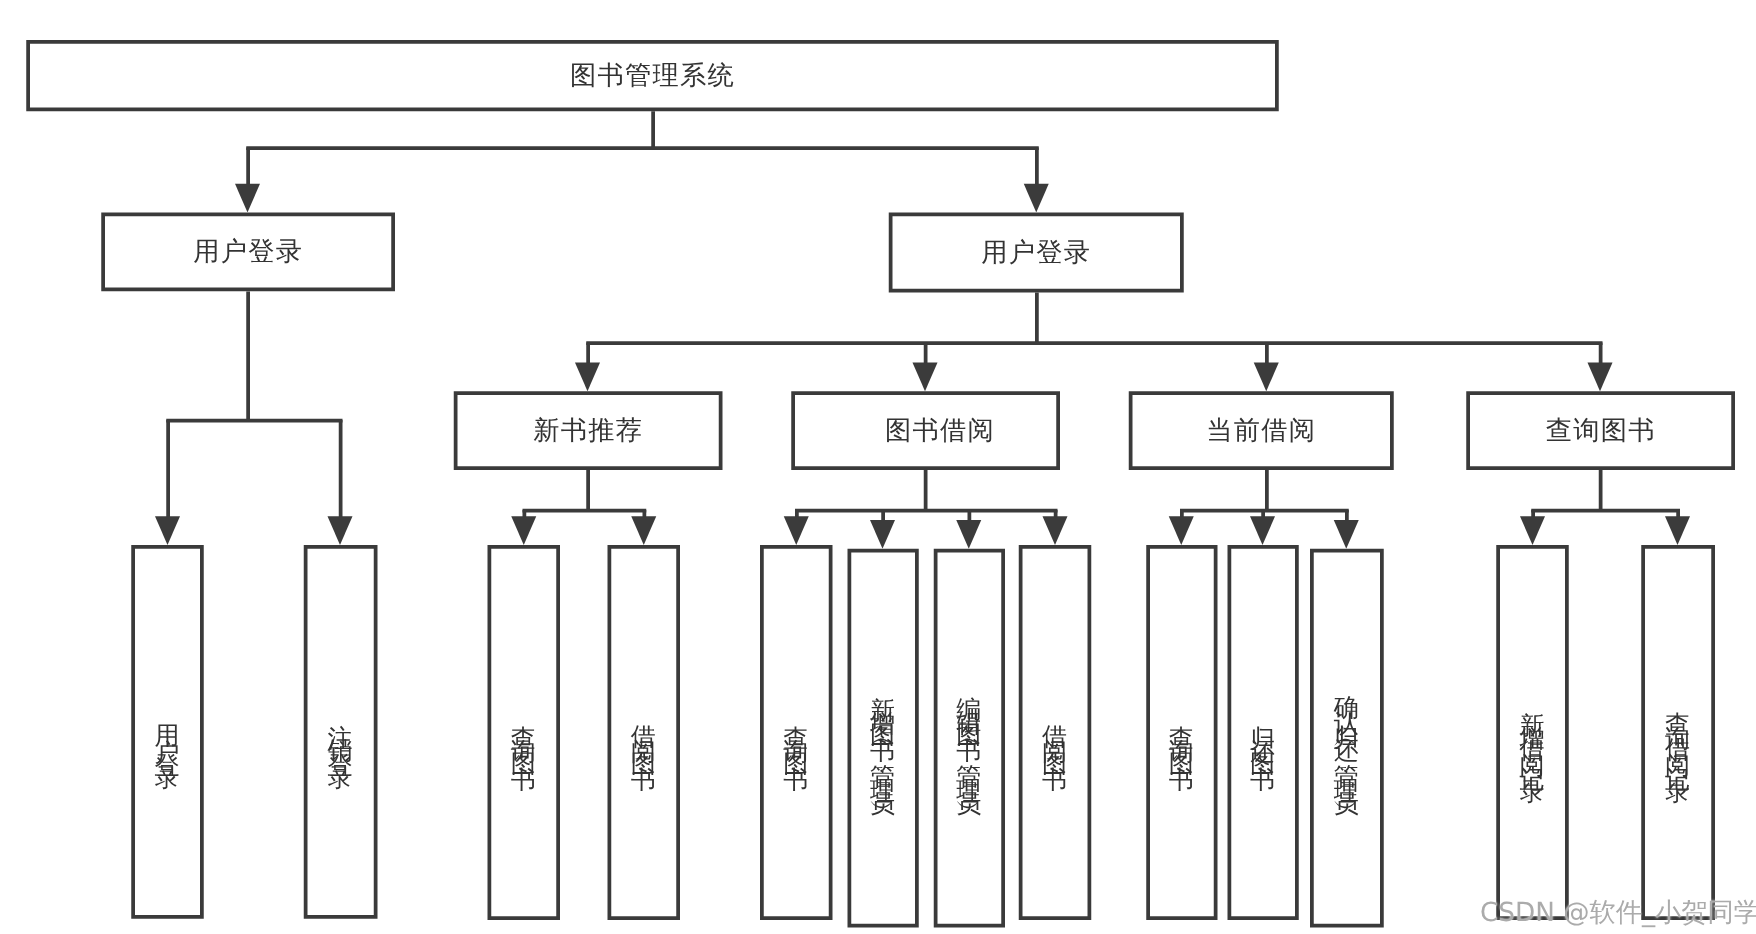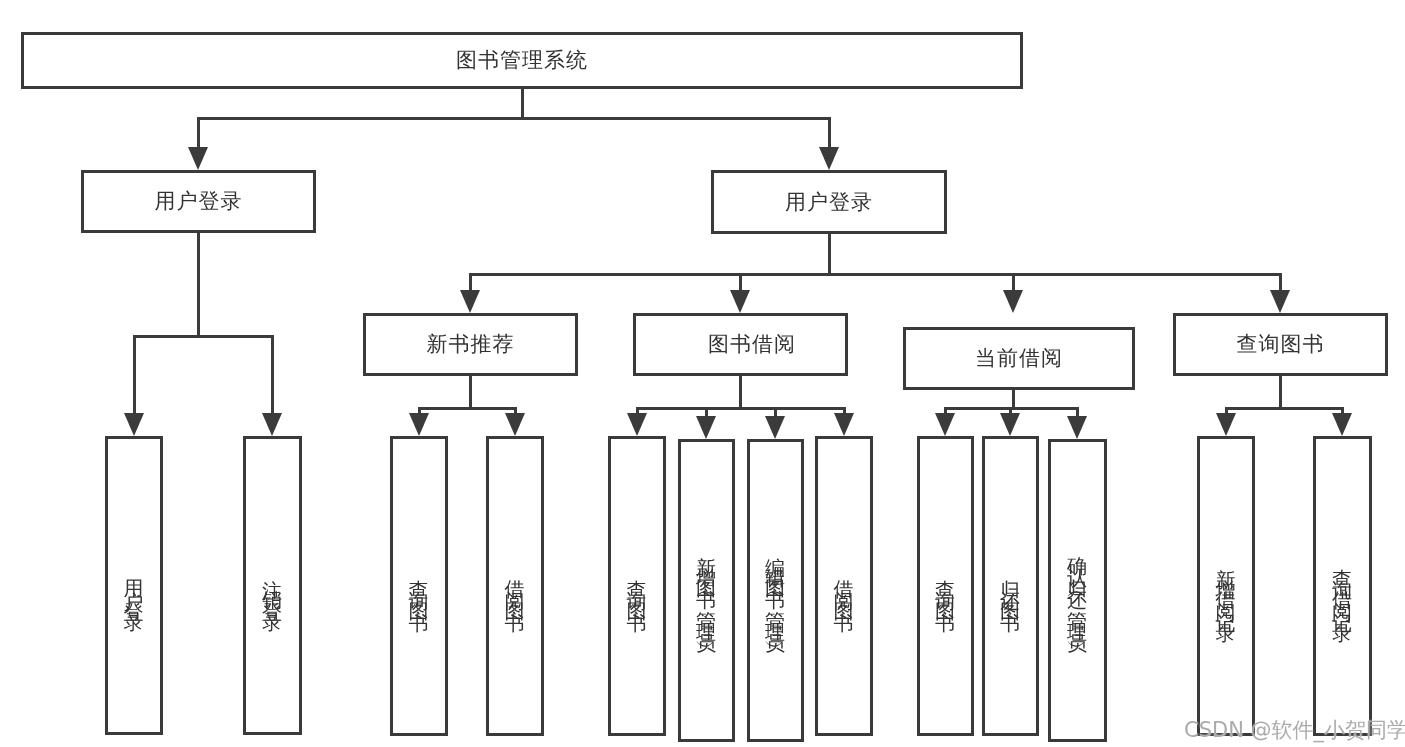--- a/index.html
+++ b/index.html
@@ -90,21 +90,21 @@
       <div class="arrow" style="left: 1216px; top: 413px;"></div>
       <div class="line" style="left: 1340.5px; top: 408px; width: 3px; height: 12px;"></div>
       <div class="arrow" style="left: 1332px; top: 413px;"></div>
     </div>
   <div id="nodes-layer">
       <div class="node" style="left: 21px; top: 13px; width: 1002px; height: 57px; margin-top: 19px;">图书管理系统</div>
       <div class="node" style="left: 81px; top: 170px; width: 235px; height: 63px;">用户登录</div>
       <div class="node" style="left: 711px; top: 170px; width: 236px; height: 64px;">用户登录</div>
       <div class="node" style="left: 363px; top: 313px; width: 215px; height: 63px;">新书推荐</div>
       <div class="node" style="left: 633px; top: 313px; width: 215px; height: 63px; padding-left: 23px;">图书借阅</div>
-      <div class="node" style="left: 903px; top: 313px; width: 232px; height: 63px; margin-top: 14px;">当前借阅</div>
+      <div class="node" style="left: 903px; top: 313px; width: 212px; height: 63px;">当前借阅</div>
       <div class="node" style="left: 1173px; top: 313px; width: 215px; height: 63px;">查询图书</div>
       <div class="node v" style="left: 105px; top: 436px; width: 58px; height: 299px;">用户登录</div>
       <div class="node v" style="left: 243px; top: 436px; width: 59px; height: 299px;">注销登录</div>
       <div class="node v" style="left: 390px; top: 436px; width: 58px; height: 300px;">查询图书</div>
       <div class="node v" style="left: 486px; top: 436px; width: 58px; height: 300px;">借阅图书</div>
       <div class="node v" style="left: 608px; top: 436px; width: 58px; height: 300px;">查询图书</div>
       <div class="node v" style="left: 678px; top: 439px; width: 57px; height: 303px;">新增图书（管理员）</div>
       <div class="node v" style="left: 747px; top: 439px; width: 57px; height: 303px;">编辑图书（管理员）</div>
       <div class="node v" style="left: 815px; top: 436px; width: 58px; height: 300px;">借阅图书</div>
       <div class="node v" style="left: 917px; top: 436px; width: 57px; height: 300px;">查询图书</div>

